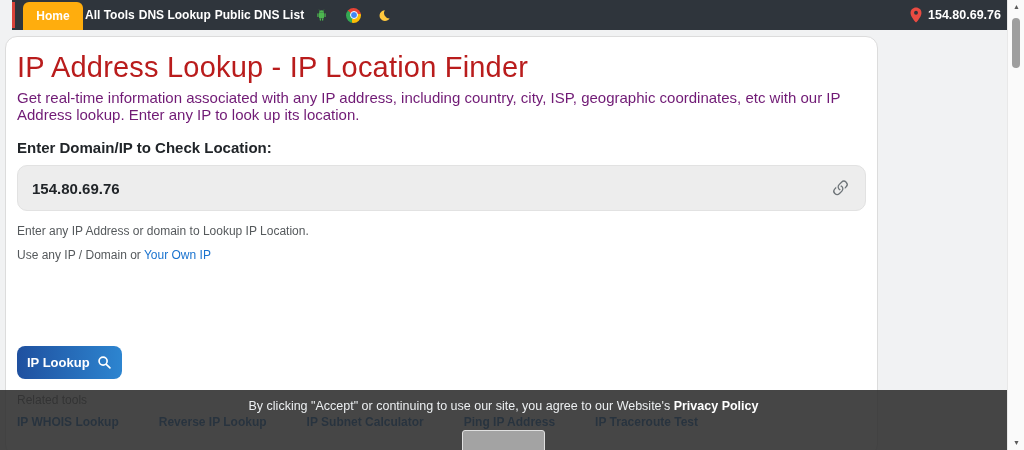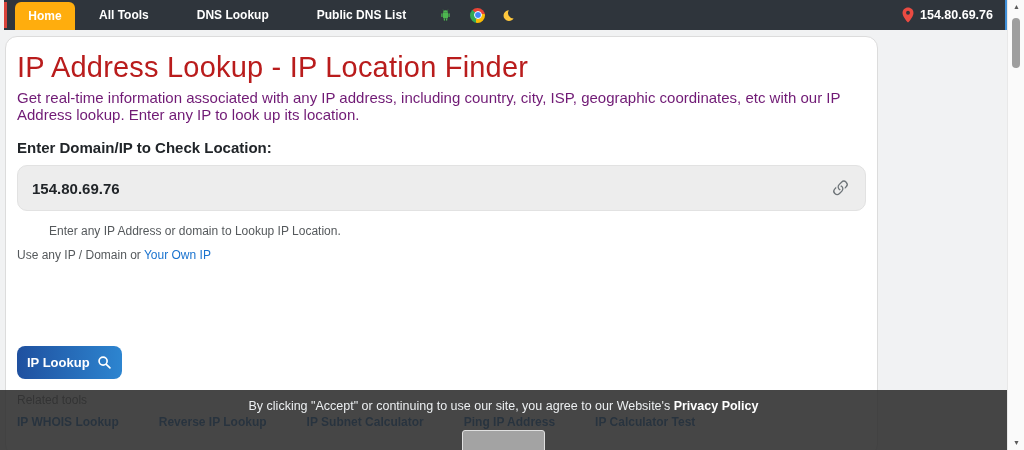--- a/index.html
+++ b/index.html
@@ -1,33 +1,33 @@
 <!DOCTYPE html>
 <html><head>
 <meta charset="utf-8">
 <style>
   * { margin:0; padding:0; box-sizing:border-box; }
   html,body { width:1024px; height:450px; overflow:hidden; }
   body { font-family:"Liberation Sans", sans-serif; background:#f1f2f3; position:relative; }
 
   
   .navbar {
-    position:absolute; top:0; left:4px; width:1007px; height:30px;
+    position:absolute; top:0; left:12px; width:1007px; height:30px;
     background:#2f353c; display:flex; align-items:center; z-index:5;
   }
   .nav-red-strip { position:absolute; left:0; top:2px; width:3px; height:26px; background:#d8423a; }
   .nav-cap { position:absolute; right:0; top:0; width:6px; height:30px; background:#3f8fd8; border-radius:0 4px 4px 0; }
   .home-tab {
     margin-left:11px; width:60px; height:28px; margin-top:2px;
     background:#ffad0d; border-radius:6px 6px 0 0;
     display:flex; align-items:center; justify-content:center;
     color:#fff; font-size:12px; font-weight:bold; cursor:pointer;
   }
   .nav-item {
-    padding:0 24px; color:#fff; font-size:12px; font-weight:bold;
+    padding:0 2px; color:#fff; font-size:12px; font-weight:bold;
     line-height:30px; cursor:pointer; white-space:nowrap;
   }
   .nav-icons { display:flex; align-items:center; gap:17px; margin-left:8px; }
   .nav-icon { display:flex; align-items:center; justify-content:center; cursor:pointer; }
   .chrome-icon {
     width:15px; height:15px; border-radius:50%; position:relative;
     background:conic-gradient(from -45deg, #e94335 0deg 120deg, #fbbc05 120deg 240deg, #34a853 240deg 360deg);
   }
   .chrome-icon::after {
     content:''; position:absolute; inset:3.5px; background:#4285f4;
@@ -60,21 +60,21 @@
   .ip-input-wrap {
     margin-top:9px; height:46px; background:#ededed; border:1px solid #e2e2e2;
     border-radius:10px; display:flex; align-items:center; padding:0 14px;
   }
   .ip-input {
     flex:1; background:transparent; border:none; outline:none;
     font-family:"Liberation Sans", sans-serif;
     font-size:15px; font-weight:bold; color:#212529;
   }
   .link-icon { display:flex; align-items:center; cursor:pointer; }
-  .helper-text { margin-top:13px; font-size:12px; color:#55595c;margin-left:32px; }
+  .helper-text { margin-top:13px; font-size:12px; color:#55595c; }
   .use-any { margin-top:10px; font-size:12px; color:#55595c; }
   .own-ip-link { color:#1a73cf; text-decoration:none; cursor:pointer; }
   .spacer { height:84px; }
   .lookup-btn {
     display:inline-flex; align-items:center; gap:7px;
     background:linear-gradient(90deg,#1f509f,#2d85d0);
     color:#fff; font-size:13px; font-weight:bold;
     font-family:"Liberation Sans", sans-serif;
     border:none; border-radius:8px; padding:9px 10px; cursor:pointer;
   }
@@ -176,21 +176,21 @@
       </svg>
     </span>
   </button>
 
   <div class="related-label">Related tools</div>
   <div class="related-links">
     <a>IP WHOIS Lookup</a>
     <a>Reverse IP Lookup</a>
     <a>IP Subnet Calculator</a>
     <a>Ping IP Address</a>
-    <a>IP Calculator Test</a>
+    <a>IP Traceroute Test</a>
   </div>
 </div>
 
 <div class="cookie-banner">
   <div class="cookie-text">
     <span>By clicking "Accept" or continuing to use our site, you agree to our Website's </span><span class="privacy">Privacy Policy</span>
   </div>
   <button class="accept-btn">Accept</button>
 </div>
 

